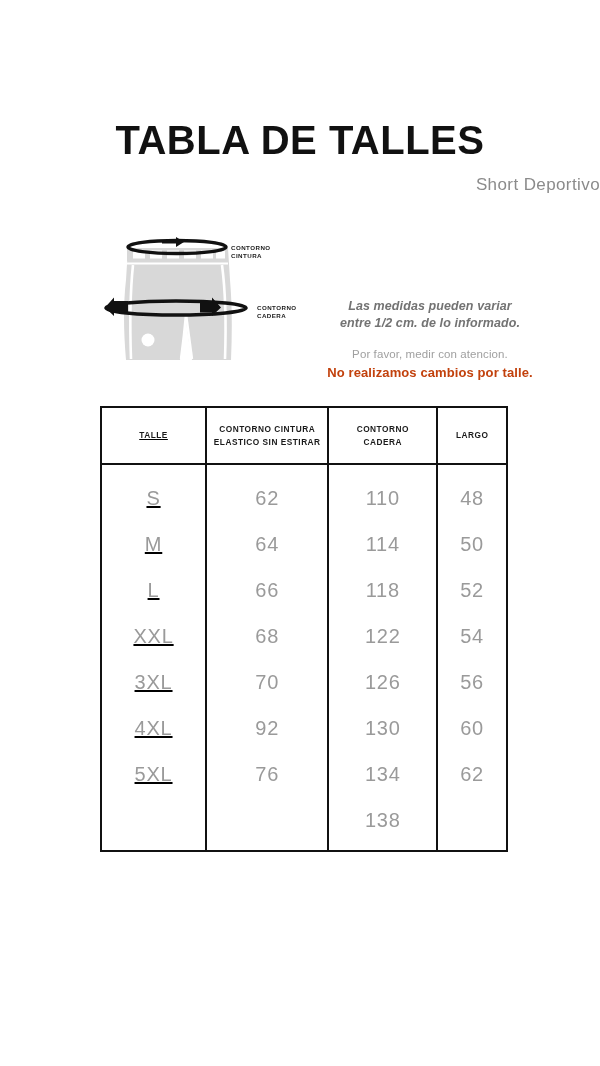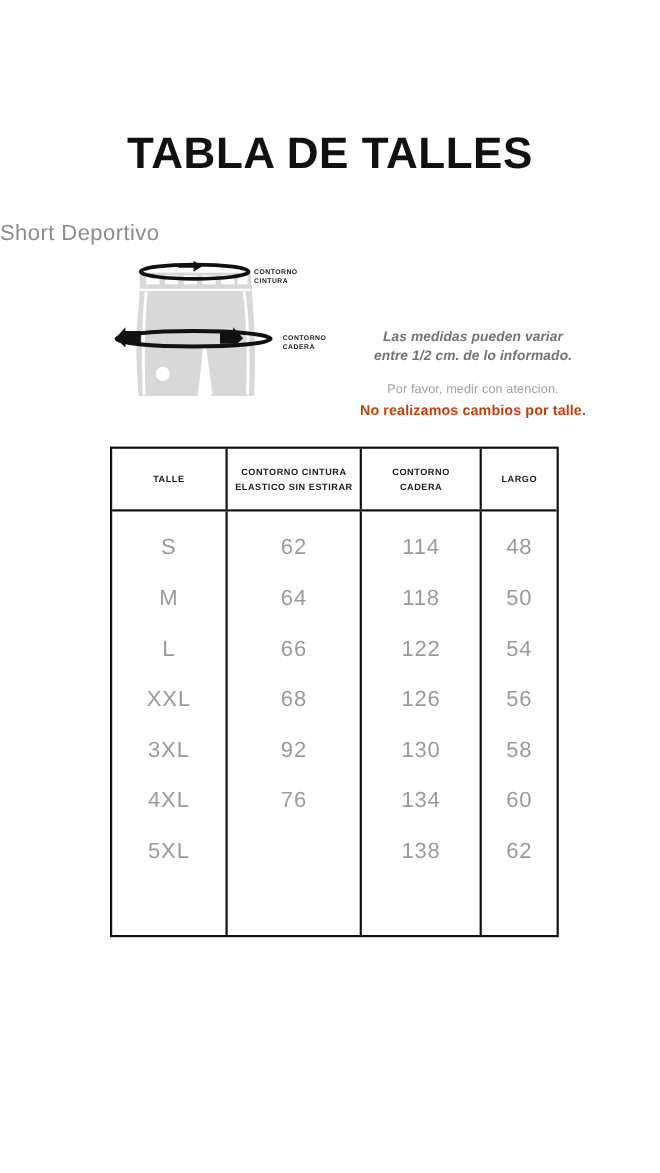--- a/index.html
+++ b/index.html
@@ -32,27 +32,26 @@
     font-weight: 700;
     letter-spacing: 0.5px;
     color: #111111;
     font-family: "Liberation Sans", sans-serif;
   }
   .subtitle {
     position: absolute;
     top: 175px;
     left: 0;
     width: 600px;
-    text-align: left;
-    font-size: 20px;
+    text-align: right;
+    font-size: 17px;
     font-weight: 400;
     letter-spacing: 0.4px;
     color: #8b8b8b;
     font-family: "Liberation Sans", sans-serif;
-    margin-top: 26px;
   }
 
   
   .diagram {
     position: absolute;
     left: 100px;
     top: 228px;
     width: 215px;
     height: 160px;
   }
@@ -132,21 +131,21 @@
   }
   .tbody {
     display: flex;
     flex: 1;
   }
   .col {
     box-sizing: border-box;
     display: flex;
     flex-direction: column;
   }
-  .col-talle  { width: 108px; }
+  .col-talle  { width: 108px; text-decoration: underline; }
   .col-cintura{ width: 128px; }
   .col-cadera { width: 114px; }
   .col-largo  { width: 73px; }
 
   .thead .col + .col,
   .tbody .col + .col {
     border-left: 2.5px solid #111111;
   }
 
   .th {
@@ -269,39 +268,41 @@
         <div class="td">3XL</div>
         <div class="td">4XL</div>
         <div class="td">5XL</div>
       </div>
 
       <div class="col col-cintura cells">
         <div class="td">62</div>
         <div class="td">64</div>
         <div class="td">66</div>
         <div class="td">68</div>
+        <div class="td">70</div>
         <div class="td">92</div>
         <div class="td">76</div>
       </div>
 
       <div class="col col-cadera cells">
+        <div class="td">110</div>
         <div class="td">114</div>
         <div class="td">118</div>
         <div class="td">122</div>
         <div class="td">126</div>
         <div class="td">130</div>
         <div class="td">134</div>
         <div class="td">138</div>
       </div>
 
       <div class="col col-largo cells">
         <div class="td">48</div>
         <div class="td">50</div>
+        <div class="td">52</div>
         <div class="td">54</div>
         <div class="td">56</div>
-        <div class="td">58</div>
         <div class="td">60</div>
         <div class="td">62</div>
       </div>
     </div>
 
   </div>
 </div>
 
 </body></html>

